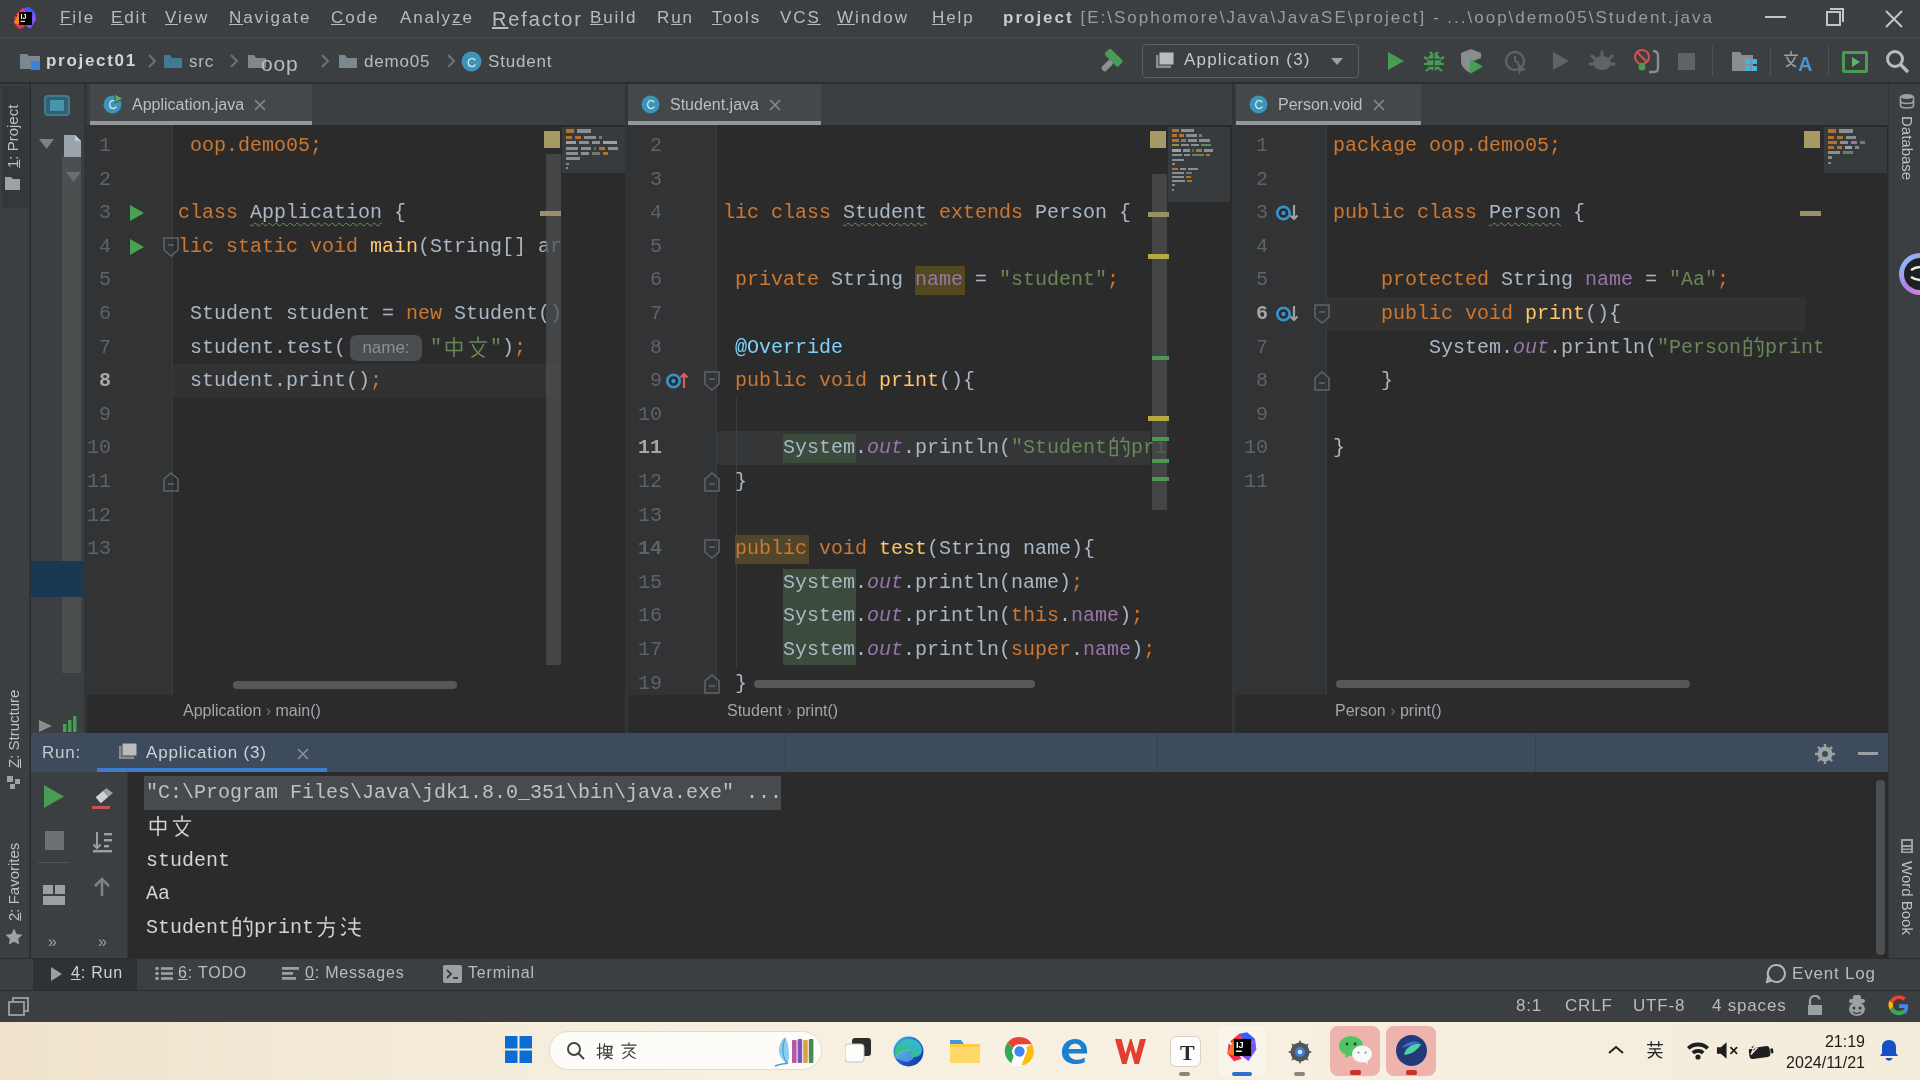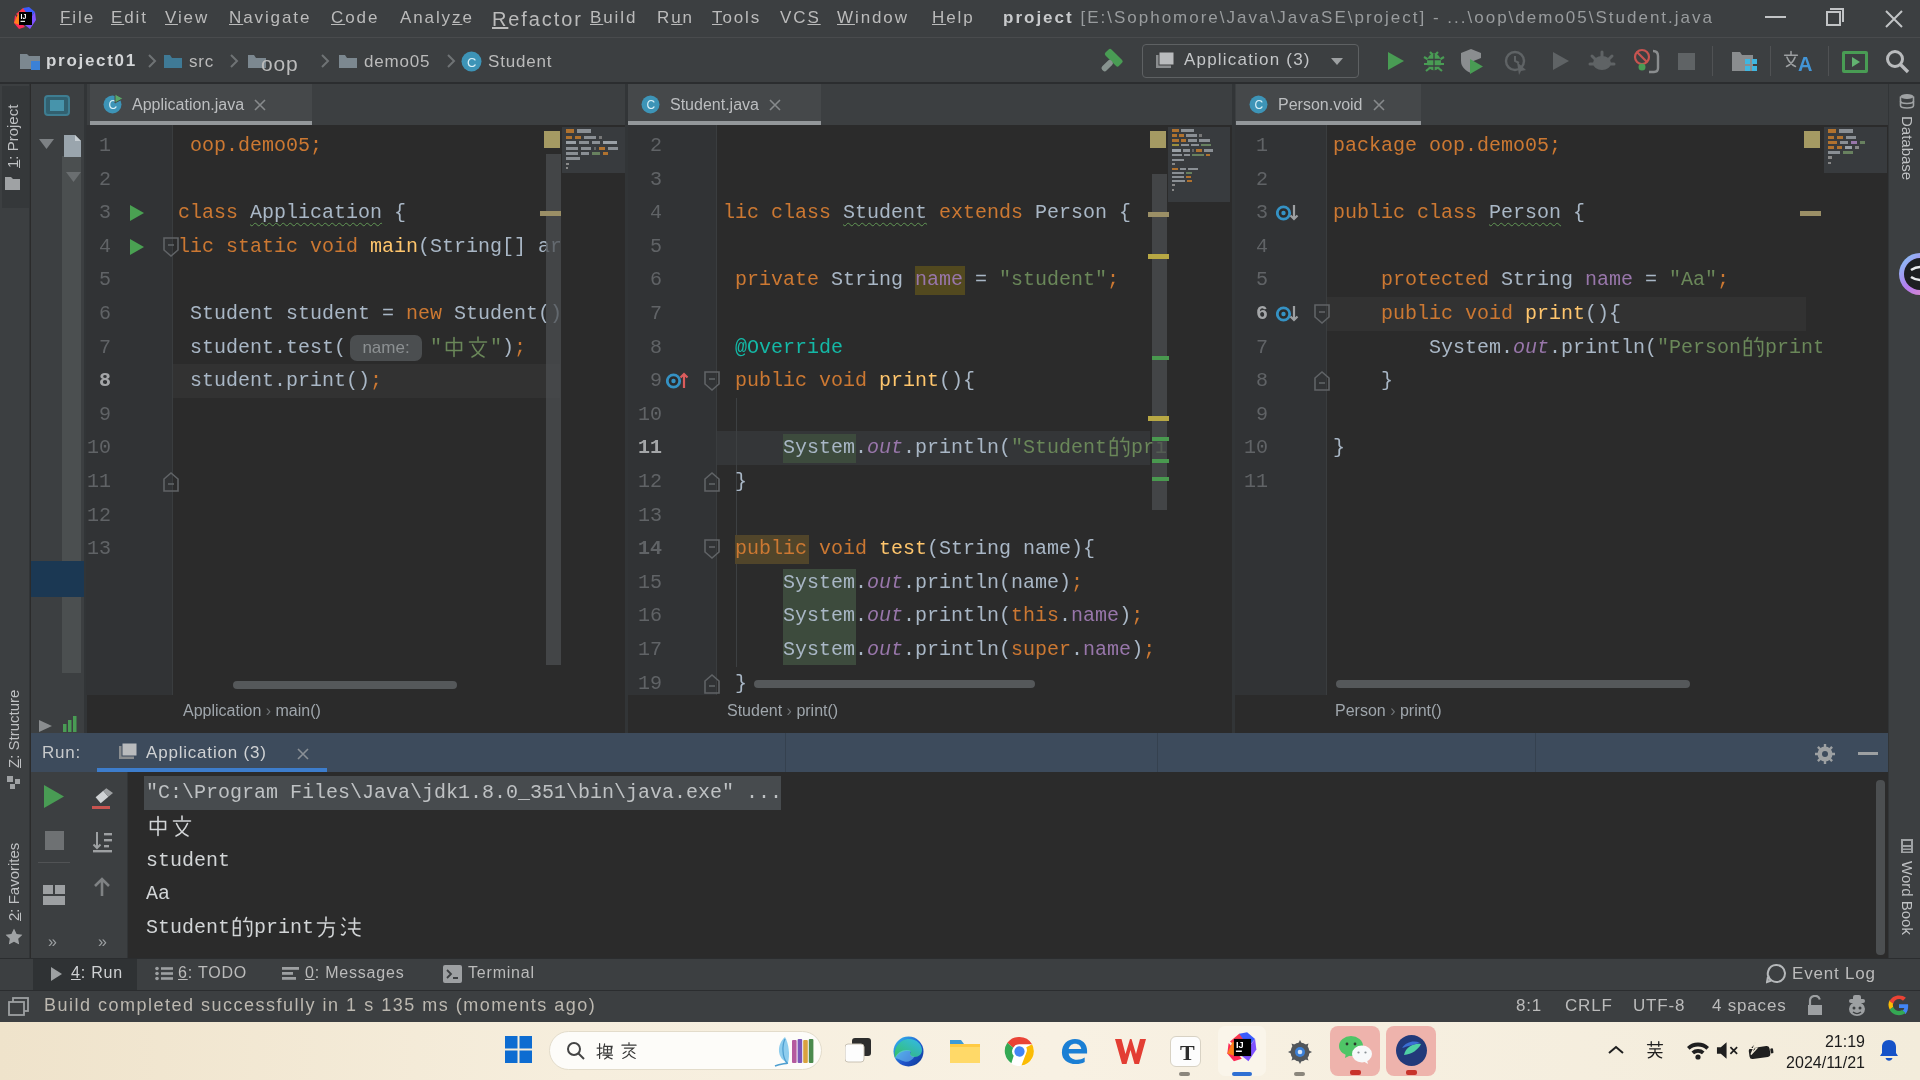--- a/index.html
+++ b/index.html
@@ -1,18 +1,18 @@
 <!DOCTYPE html>
 <html><head><meta charset="utf-8"><title>p</title><style>
 *{margin:0;padding:0;box-sizing:border-box}
 html,body{width:1920px;height:1080px;overflow:hidden;background:#2b2b2b}
 #app{position:absolute;left:0;top:0;width:1920px;height:1080px;font-family:"Liberation Sans",sans-serif;overflow:hidden}
 .a{position:absolute}
 pre{position:absolute;font:20px/33.6px "Liberation Mono",monospace;white-space:pre;color:#a9b7c6}
-.k{color:#cc7832}.s{color:#6a8759}.m{color:#ffc66d}.f{color:#9876aa}.an{color:#14b8a6}
+.k{color:#cc7832}.s{color:#6a8759}.m{color:#ffc66d}.f{color:#9876aa}.an{color:#7dd3fc}
 .it{font-style:italic}
 .cj{display:inline-block;vertical-align:baseline}
 .sq{text-decoration:underline;text-decoration-style:wavy;text-decoration-color:#629755;text-decoration-thickness:1px;text-underline-offset:4px}
 .ln{position:absolute;font:20px/33.6px "Liberation Mono",monospace;color:#606366;text-align:right;width:40px}
 .ui{color:#bbbbbb;font-size:16px;letter-spacing:.8px}
 .crumbtxt{position:absolute;top:702px;height:30px;font-size:16px;color:#9fa6ac}
 .tab{position:absolute;top:0;height:41px;background:#45484a;display:flex;align-items:center}
 .tabu{position:absolute;top:37px;height:5px;background:#93979a}
 .vlab{display:flex;align-items:center;gap:7px;color:#bfc1c3;font-size:15px;white-space:nowrap}
 .cons{position:absolute;font:20px/33.8px "Liberation Mono",monospace;color:#d2d5d7;white-space:pre}
@@ -639,21 +639,20 @@
 <div class="a ui" style="left:468px;top:964px">Terminal</div>
 <svg class="a" style="left:1766px;top:964px" width="21" height="20" viewBox="0 0 21 20">
       <path d="M10.5 1a8.5 8.5 0 1 1-8.3 10.4L1 18l4.4-1.6A8.5 8.5 0 0 1 10.5 1z" fill="none" stroke="#b5b8ba" stroke-width="2"></path>
     </svg>
 <div class="a ui" style="left:1792px;top:964px;font-size:17px">Event Log</div>
 <div class="a" style="left:0;top:990px;width:1920px;height:32px;background:#3c3f41;border-top:1px solid #2b2d2f"></div>
 <svg class="a" style="left:8px;top:997px" width="22" height="20">
       <rect x="5" y="1" width="15" height="13" fill="none" stroke="#9da0a2" stroke-width="1.8"></rect>
       <rect x="1" y="5" width="15" height="13" fill="#3c3f41" stroke="#9da0a2" stroke-width="1.8"></rect>
     </svg>
-<div class="a ui" style="left:44px;top:995px;font-size:18px;letter-spacing:1.5px;color:#bcb8b0">Build completed successfully in 1 s 135 ms (moments ago)</div>
 <div class="a ui" style="left:1516px;top:996px;font-size:17px">8:1</div>
 <div class="a ui" style="left:1565px;top:996px;font-size:17px">CRLF</div>
 <div class="a ui" style="left:1633px;top:996px;font-size:17px">UTF-8</div>
 <div class="a ui" style="left:1712px;top:996px;font-size:17px">4 spaces</div>
 <svg class="a" style="left:1806px;top:995px" width="18" height="22" viewBox="0 0 18 22">
       <path d="M4 10V6a5 5 0 0 1 9.8-1.5" fill="none" stroke="#9da0a2" stroke-width="2.2"></path>
       <rect x="2" y="10" width="14" height="10" fill="#9da0a2"></rect>
     </svg>
 <svg class="a" style="left:1845px;top:995px" width="24" height="22" viewBox="0 0 24 22">
       <ellipse cx="12" cy="14" rx="8" ry="7" fill="#9da0a2"></ellipse>

